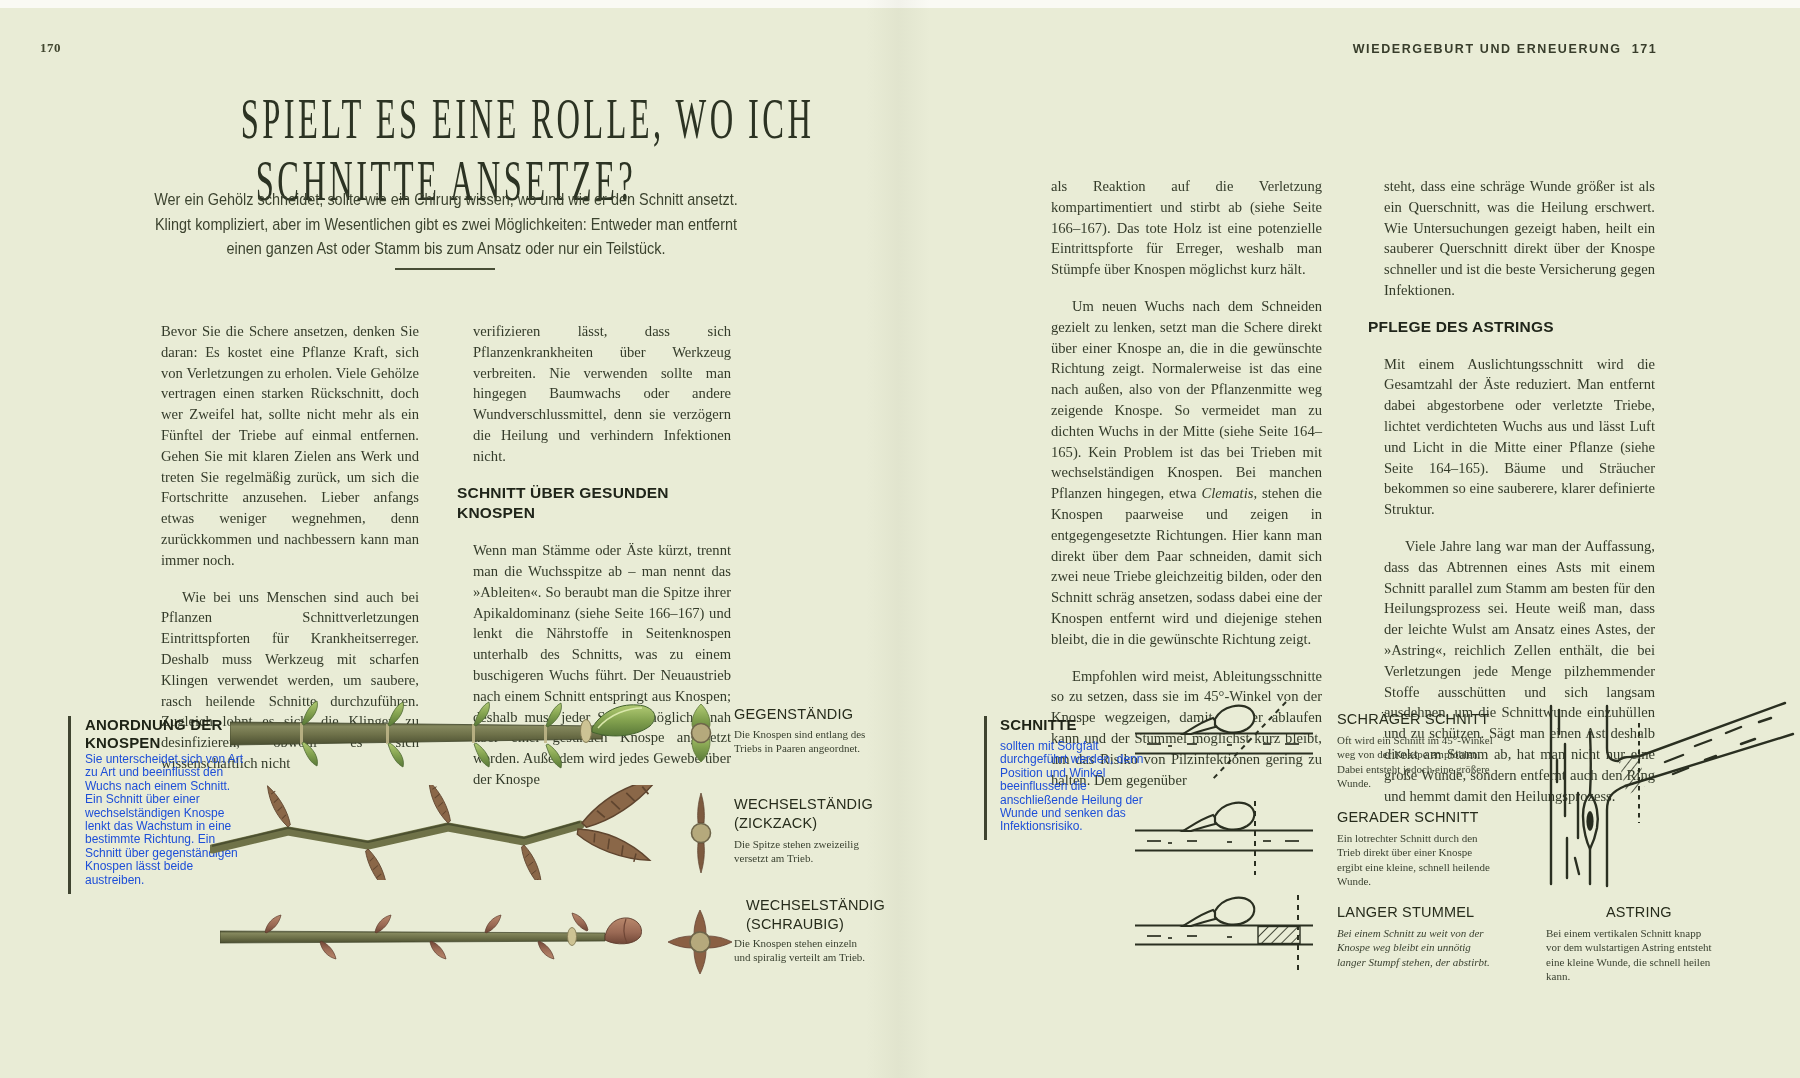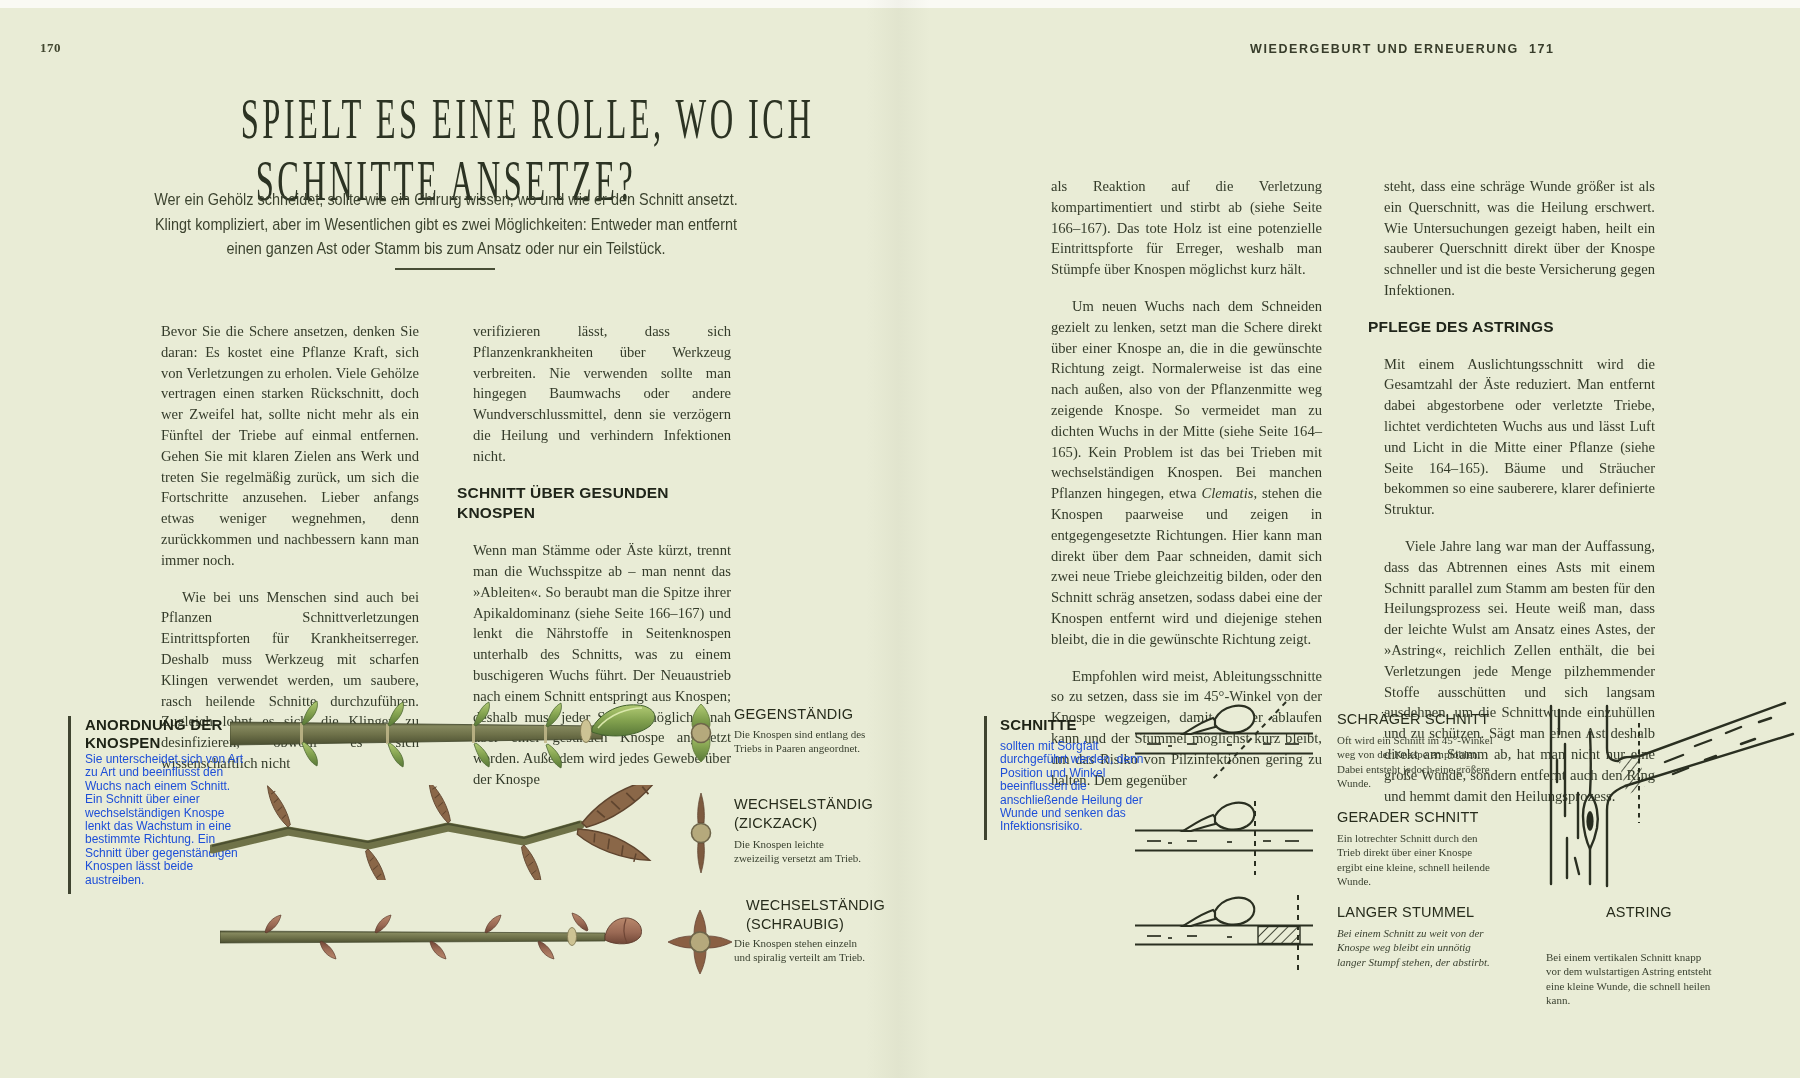--- a/index.html
+++ b/index.html
@@ -3,21 +3,21 @@
 <meta charset="utf-8">
 <style>
   html,body{margin:0;padding:0;background:#f7f7ef;}
   .spread{position:relative;width:1800px;height:1078px;background:#e9ecd6;overflow:hidden;
           font-family:"Liberation Serif",serif;color:#343b2a;}
   .top-edge{position:absolute;left:0;top:0;width:1800px;height:8px;background:#fafaf4;}
   .fold{position:absolute;left:866px;top:0;width:64px;height:1078px;
         background:linear-gradient(90deg,rgba(80,85,55,0),rgba(80,85,55,.05),rgba(80,85,55,0));}
   .pagenum-left{position:absolute;left:40px;top:40px;font:bold 13px/15px "Liberation Serif",serif;
                 color:#41462f;letter-spacing:.5px;}
-  .running-head{position:absolute;left:1240px;top:42px;width:520px;text-align:left;
+  .running-head{position:absolute;left:1240px;top:42px;width:520px;text-align:center;
                 font-family:"Liberation Sans",sans-serif;font-weight:bold;font-size:12.5px;
                 letter-spacing:1.6px;color:#383d2b;}
   .running-head span{margin-left:10px;}
   .title{position:absolute;left:86px;top:88px;width:720px;text-align:center;
          font-family:"Liberation Serif",serif;font-size:57px;line-height:62px;color:#2c3323;
          letter-spacing:6px;transform:scaleX(0.57);transform-origin:50% 0;}
   .title div{white-space:nowrap;}
   .intro{position:absolute;left:86px;top:188px;width:720px;text-align:center;
          font-family:"Liberation Sans",sans-serif;font-size:17px;line-height:24.5px;color:#3c432f;
          transform:scaleX(0.85);transform-origin:50% 0;}
@@ -177,21 +177,21 @@
     <path d="M33,1 C37,9 39,17 39,25 L27,25 C27,17 29,9 33,1 Z" fill="#8a5f43" stroke="#5c3a2b" stroke-width="0.7"></path>
     <path d="M33,65 C37,57 39,49 39,41 L27,41 C27,49 29,57 33,65 Z" fill="#8a5f43" stroke="#5c3a2b" stroke-width="0.7"></path>
     <path d="M1,33 C9,29 17,27 25,27 L25,39 C17,39 9,37 1,33 Z" fill="#8a5f43" stroke="#5c3a2b" stroke-width="0.7"></path>
     <path d="M65,33 C57,29 49,27 41,27 L41,39 C49,39 57,37 65,33 Z" fill="#8a5f43" stroke="#5c3a2b" stroke-width="0.7"></path>
     <circle cx="33" cy="33" r="10" fill="#b5a97c" stroke="#6e654a" stroke-width="1.6"></circle>
   </svg>
 
   <div class="cap-label" style="left:734px;top:705px;width:160px;">GEGENSTÄNDIG</div>
   <div class="cap-text" style="left:734px;top:727px;width:132px;">Die Knospen sind entlang des Triebs in Paaren angeordnet.</div>
   <div class="cap-label" style="left:734px;top:795px;width:150px;">WECHSELSTÄNDIG (ZICKZACK)</div>
-  <div class="cap-text" style="left:734px;top:837px;width:132px;">Die Knospen leichte zweizeilig versetzt am Trieb.</div>
+  <div class="cap-text" style="left:734px;top:837px;width:132px;">Die Spitze stehen zweizeilig versetzt am Trieb.</div>
   <div class="cap-label" style="left:734px;top:896px;width:150px;margin-left:12px;">WECHSELSTÄNDIG (SCHRAUBIG)</div>
   <div class="cap-text" style="left:734px;top:936px;width:132px;">Die Knospen stehen einzeln und spiralig verteilt am Trieb.</div>
 
   <div class="siderule" style="left:984px;top:716px;height:124px;"></div>
   <div class="side-heading" style="left:1000px;top:716px;width:140px;">SCHNITTE</div>
   <div class="side-body" style="left:1000px;top:740px;width:145px;">sollten mit Sorgfalt durchgeführt werden, denn Position und Winkel beeinflussen die anschließende Heilung der Wunde und senken das Infektionsrisiko.</div>
 
   <svg style="left:1135px;top:698px;" width="185" height="88" viewBox="0 0 185 88">
     <g stroke="#2a2f21" stroke-width="2.2" fill="none">
       <line x1="0" y1="35.5" x2="178" y2="35.5"></line>
@@ -276,14 +276,14 @@
       <path d="M73,63 C79,57 86,60 95,58 L240,5"></path>
       <path d="M62,188 L62,112 C62,100 66,94 80,88 L248,36"></path>
       <path d="M120,64 L138,57 M150,48 L166,42 M181,35 L196,29 M128,76 L143,70 M160,62 L171,58 M196,46 L210,41 M214,24 L226,20"></path>
     </g>
     <ellipse cx="45" cy="123" rx="3.6" ry="10" fill="#272c1f"></ellipse>
     <polygon points="74,64 94,57 100,88 82,97" fill="url(#hatchB)"></polygon>
     <line x1="94" y1="25" x2="94" y2="125" stroke="#2a2f21" stroke-width="2" stroke-dasharray="4.5 4.5"></line>
   </svg>
 
   <div class="cap-label" style="left:1606px;top:903px;width:180px;">ASTRING</div>
-  <div class="cap-text" style="left:1546px;top:950px;width:170px;">Bei einem vertikalen Schnitt knapp vor dem wulstartigen Astring entsteht eine kleine Wunde, die schnell heilen kann.</div>
+  <div class="cap-text" style="left:1546px;top:926px;width:170px;">Bei einem vertikalen Schnitt knapp vor dem wulstartigen Astring entsteht eine kleine Wunde, die schnell heilen kann.</div>
 </div>
 
 </body></html>

